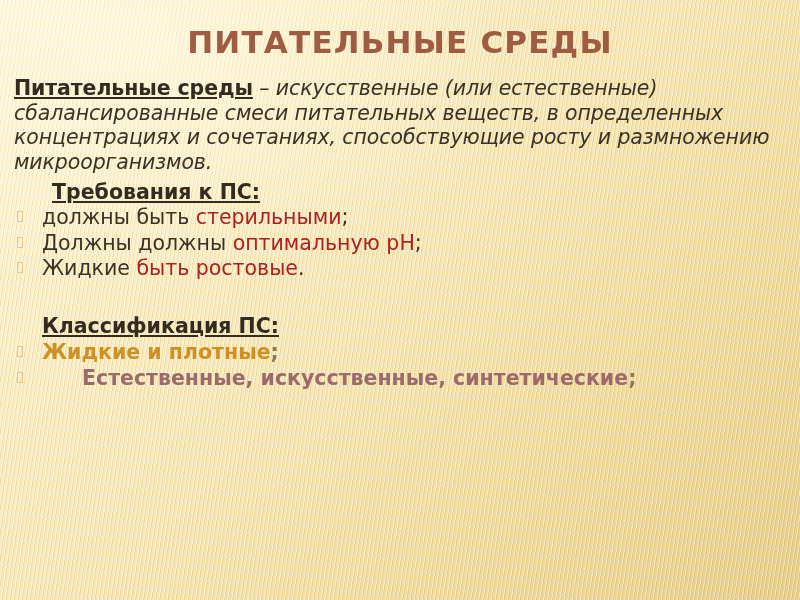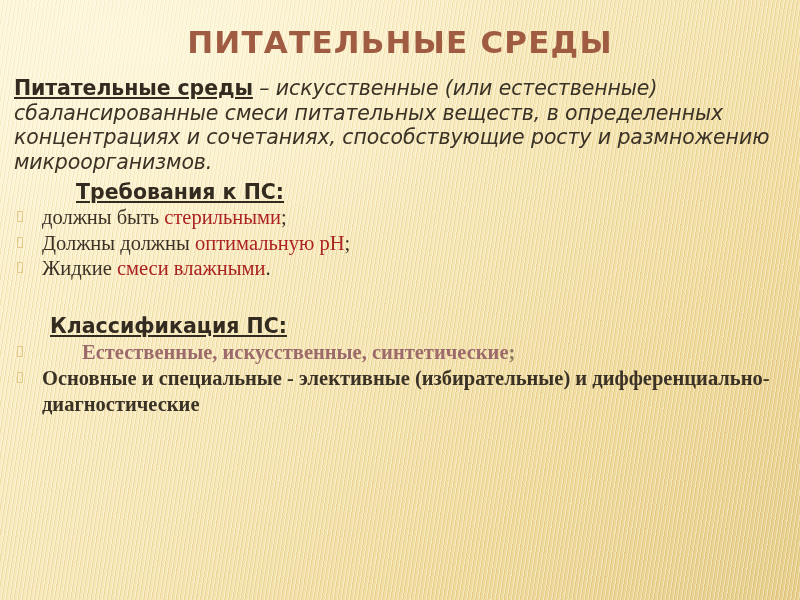--- a/index.html
+++ b/index.html
@@ -98,33 +98,32 @@
     text-decoration: underline;
     color: #332b20;
   }
 
   .sub-head {
     font-size: 20.5px;
     line-height: 25px;
     font-weight: bold;
     text-decoration: underline;
     color: #332b20;
-    padding-left: 62px;
+    padding-left: 38px;
     margin-top: 6px;
   }
   .sub-head.cls {
-    padding-left: 36px;
+    padding-left: 28px;
     margin-top: 0;
   }
 
   ul.bullets {
     list-style: none;
     margin: 0;
     padding: 0;
-    font-family: Liberation Serif, serif;
   }
   ul.bullets > li {
     position: relative;
     font-size: 20.5px;
     line-height: 25.5px;
     color: #3b3226;
     padding-left: 28px;
     margin: 0;
   }
   
@@ -173,34 +172,34 @@
         <li>
           <span class="bullet"></span>
           <span class="dark">должны быть </span><span class="red">стерильными</span><span class="dark">;</span>
         </li>
         <li>
           <span class="bullet"></span>
           <span class="dark">Должны должны </span><span class="red">оптимальную рН</span><span class="dark">;</span>
         </li>
         <li>
           <span class="bullet"></span>
-          <span class="dark">Жидкие </span><span class="red">смеси влажными</span><span class="dark">.</span>
+          <span class="dark">Жидкие </span><span class="red">быть ростовые</span><span class="dark">.</span>
         </li>
       </ul>
 
       <div class="gap-md"></div>
 
       <div class="sub-head cls">Классификация ПС:</div>
 
       <ul class="bullets cls">
         <li>
           <span class="bullet"></span>
+          <span class="orange">Жидкие и плотные</span><span class="semi">;</span>
+        </li>
+        <li>
+          <span class="bullet"></span>
           <span class="mauve">Естественные, искусственные, синтетические</span><span class="semi">;</span>
-        </li>
-        <li>
-          <span class="bullet"></span>
-          <span class="dark">Основные и специальные - элективные (избирательные) и дифференциально-диагностические</span><span class="semi"></span>
         </li>
       </ul>
 
     </div>
   </div>
 </div>
 
 </body></html>

